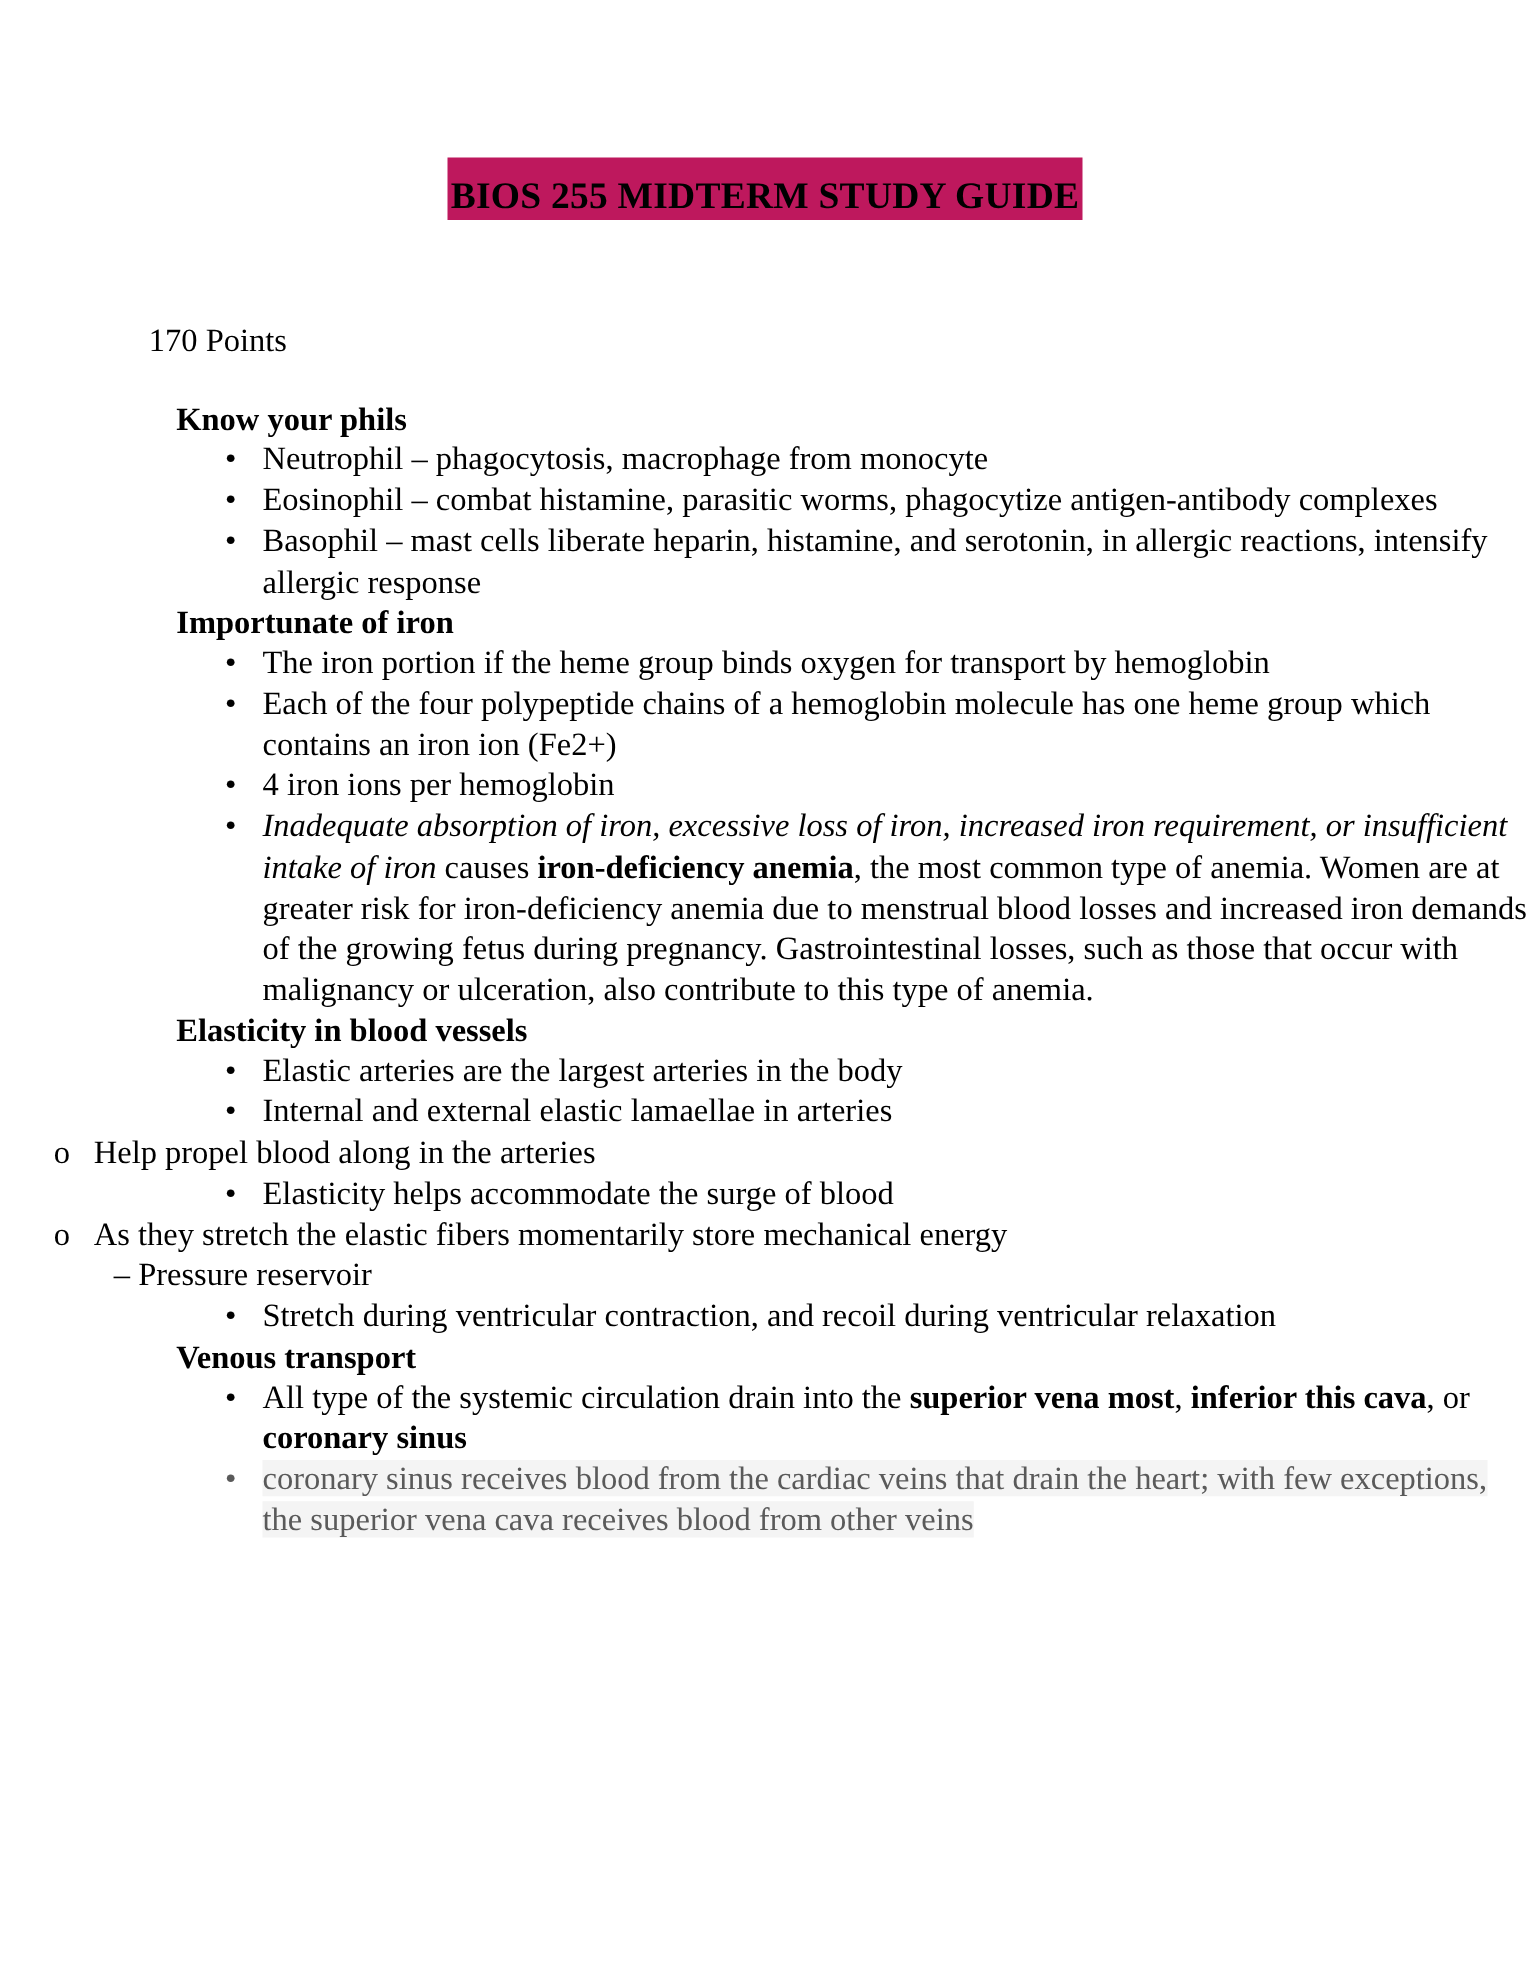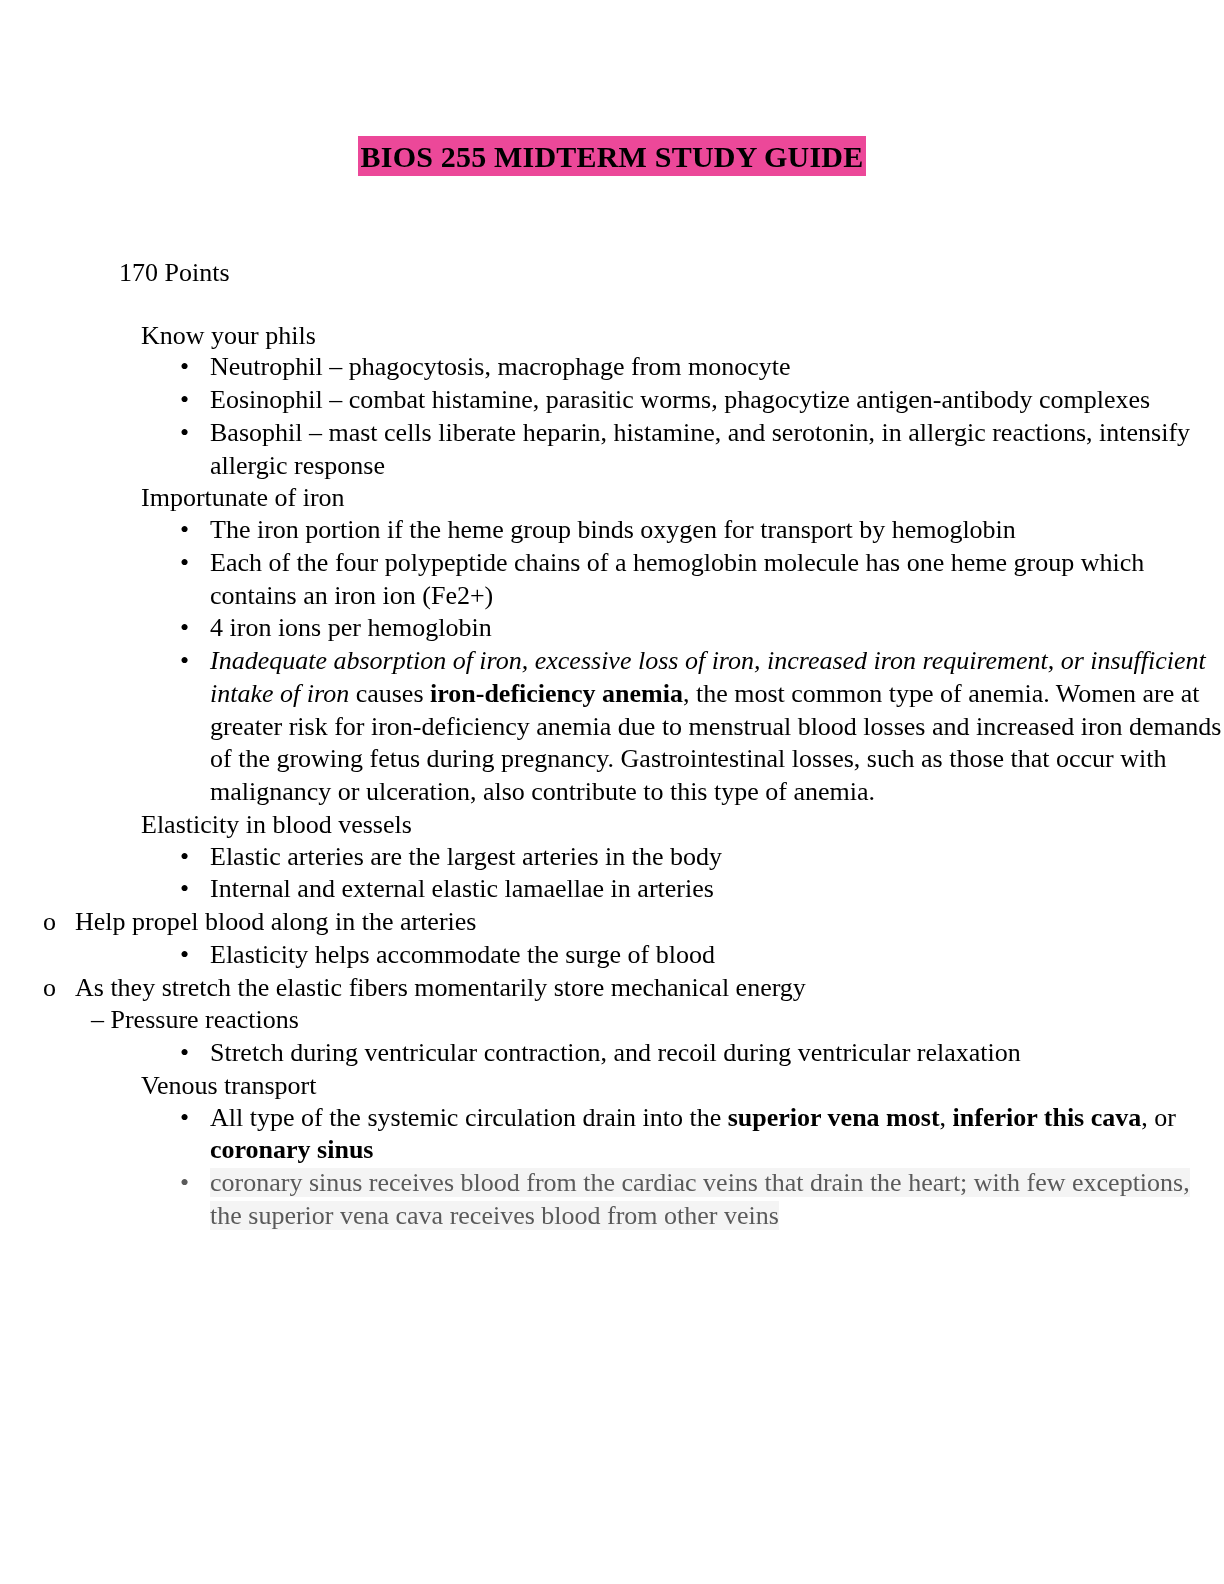--- a/index.html
+++ b/index.html
@@ -27,35 +27,35 @@
   .doc-title {
     text-align: center;
     font-size: 30px;
     font-weight: bold;
     line-height: 1.15;
     margin: 0;
     padding-top: 140px;
     letter-spacing: 0.2px;
   }
   .doc-title .hl {
-    background-color: #ec4899;
-    padding: 4px 3px 3px 3px;
+    background-color: #be185d;
+    padding: 14px 3px 3px 3px;
   }
 
   .points-line {
     font-size: 26px;
     line-height: 1.2;
     margin: 0;
     padding-left: 119px;
     padding-top: 82px;
   }
 
   .section-heading {
     font-size: 26px;
-    font-weight: normal;
+    font-weight: bold;
     line-height: 1.22;
     padding-left: 141px;
     margin: 0;
   }
   .section-heading.first {
     padding-top: 32px;
   }
 
   ul.level1 {
     list-style: none;
@@ -140,21 +140,21 @@
       </ul>
       <div class="section-heading">Elasticity in blood vessels</div>
       <ul class="level1">
         <li><span class="marker">•</span>Elastic arteries are the largest arteries in the body</li>
         <li><span class="marker">•</span>Internal and external elastic lamaellae in arteries</li>
         <ul class="level2">
           <li><span class="marker">o</span>Help propel blood along in the arteries</li>
         </ul>
         <li><span class="marker">•</span>Elasticity helps accommodate the surge of blood</li>
         <ul class="level2">
-          <li><span class="marker">o</span>As they stretch the elastic fibers momentarily store mechanical energy<span class="sub-dash">– Pressure reactions</span></li>
+          <li><span class="marker">o</span>As they stretch the elastic fibers momentarily store mechanical energy<span class="sub-dash">– Pressure reservoir</span></li>
         </ul>
         <li><span class="marker">•</span>Stretch during ventricular contraction, and recoil during ventricular relaxation</li>
       </ul>
       <div class="section-heading">Venous transport</div>
       <ul class="level1">
         <li><span class="marker">•</span><span>All type of the systemic circulation drain into the </span><span class="bd">superior vena most</span><span>, </span><span class="bd">inferior this cava</span><span>, or </span><span class="bd">coronary sinus</span></li>
         <li class="muted"><span class="marker">•</span><span class="hl-faint">coronary sinus receives blood from the cardiac veins that drain the heart; with few exceptions, the superior vena cava receives blood from other veins</span></li>
       </ul>
     </div>
 

